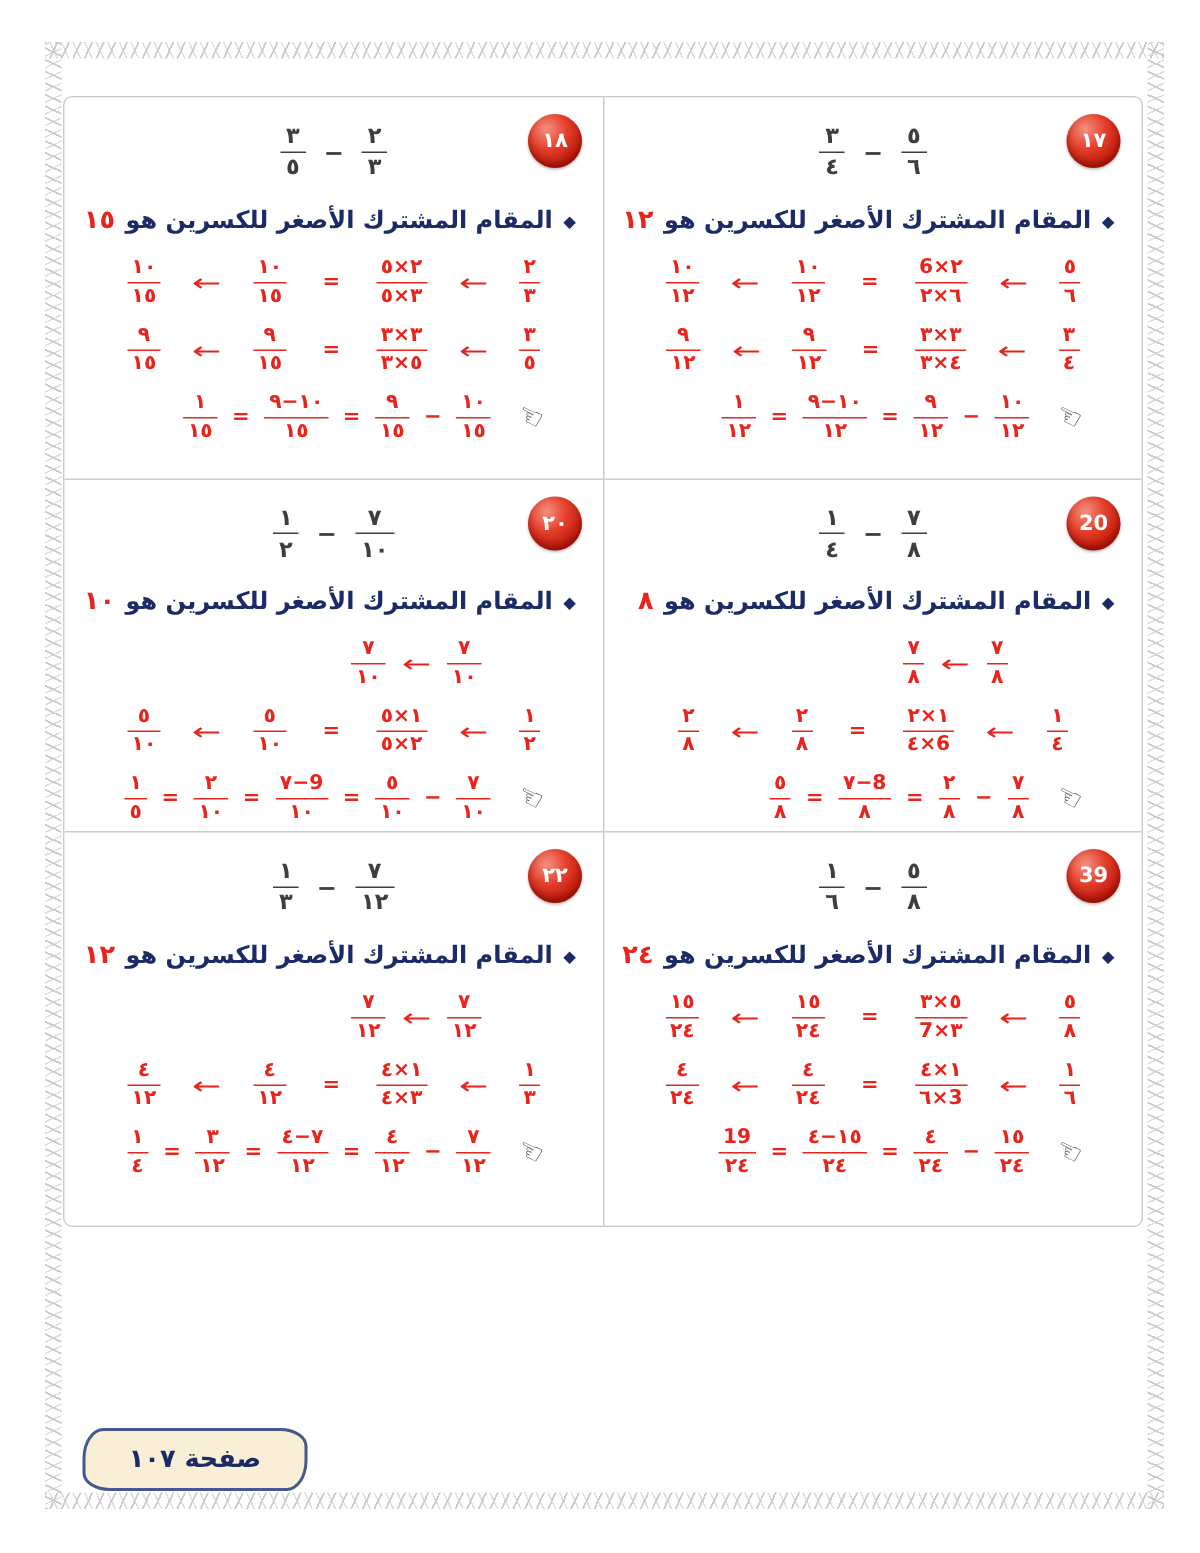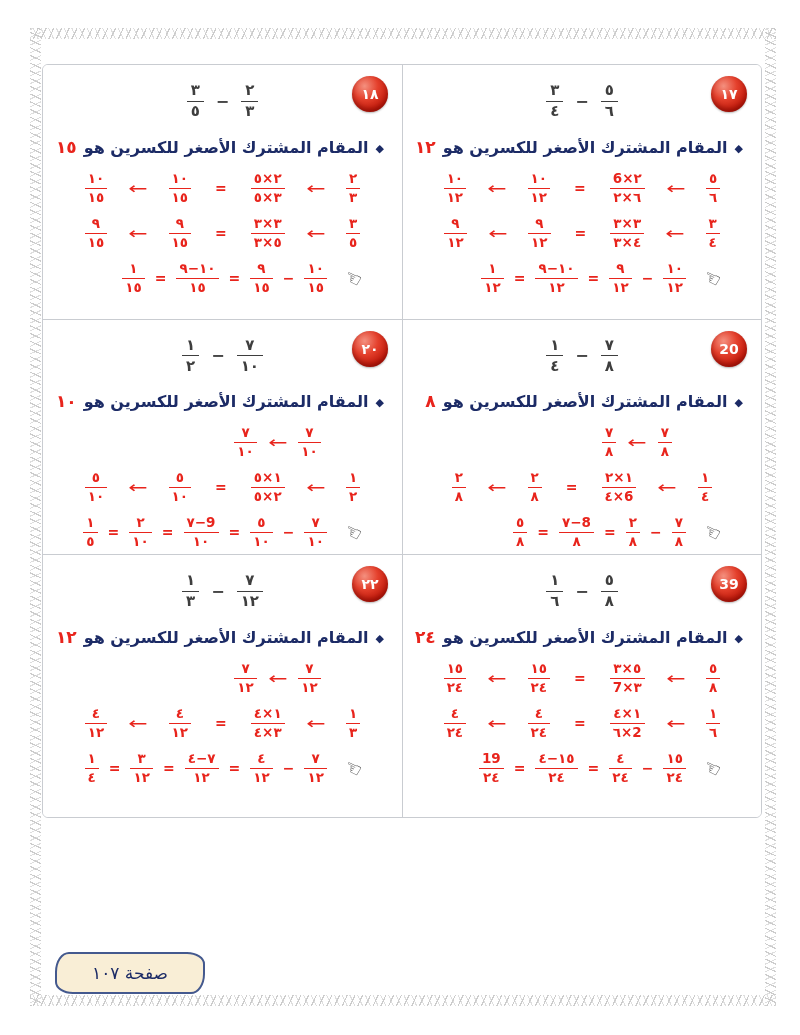--- a/index.html
+++ b/index.html
@@ -51,21 +51,21 @@
   .row.c{justify-content:center;gap:14px;padding-left:110px;}
   .row.e{justify-content:flex-end;gap:10px;padding-right:30px;}
   .op{font-weight:bold;font-size:14px;}
   .arrow{display:inline-block;font-size:16px;transform:scaleX(1.45);font-weight:normal;}
   .hand{display:inline-block;color:#3c3c3c;font-size:19px;transform:rotate(26deg);margin-left:8px;font-weight:normal;}
 
   .pill{position:absolute;left:55px;top:952px;width:146px;height:38px;
         background:#f9eed6;border:2px solid #44598e;
         border-radius:14px 18px 14px 18px / 20px 12px 20px 12px;
         display:flex;align-items:center;justify-content:center;
-        color:#1c2b66;font-weight:normal;font-size:17px;direction:rtl;}
+        color:#1c2b66;font-weight:bold;font-size:17px;direction:rtl;}
 </style>
 </head>
 <body>
 
 <div class="sheet">
   <div class="zig zig-h zig-top"></div>
   <div class="zig zig-h zig-bottom"></div>
   <div class="zig zig-v zig-left"></div>
   <div class="zig zig-v zig-right"></div>
 
@@ -513,21 +513,21 @@
             <span class="arrow">←</span>
             <span class="frac">
               <span class="num">٤</span>
               <span class="bar"></span>
               <span class="den">٢٤</span>
             </span>
             <span class="op">=</span>
             <span class="frac">
               <span class="num">١×٤</span>
               <span class="bar"></span>
-              <span class="den">٦×2</span>
+              <span class="den">٦×3</span>
             </span>
             <span class="arrow">←</span>
             <span class="frac">
               <span class="num">١</span>
               <span class="bar"></span>
               <span class="den">٦</span>
             </span>
           </div>
           <div class="row e">
             <span class="frac">

